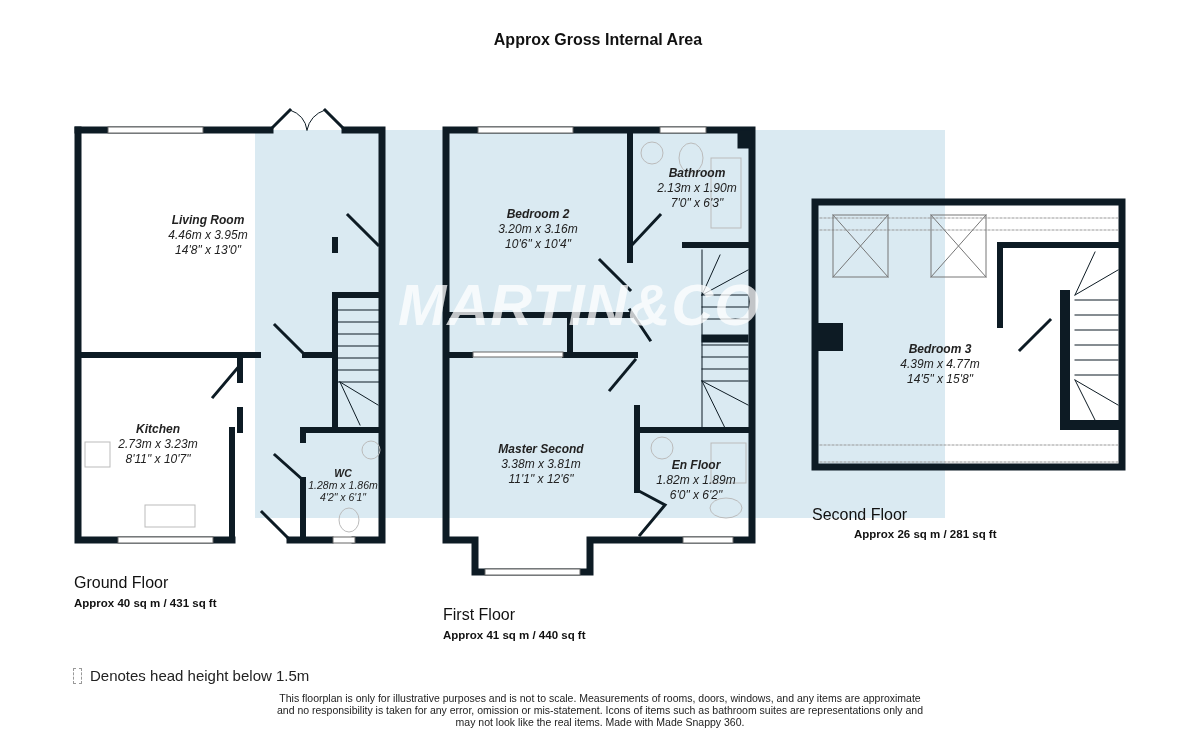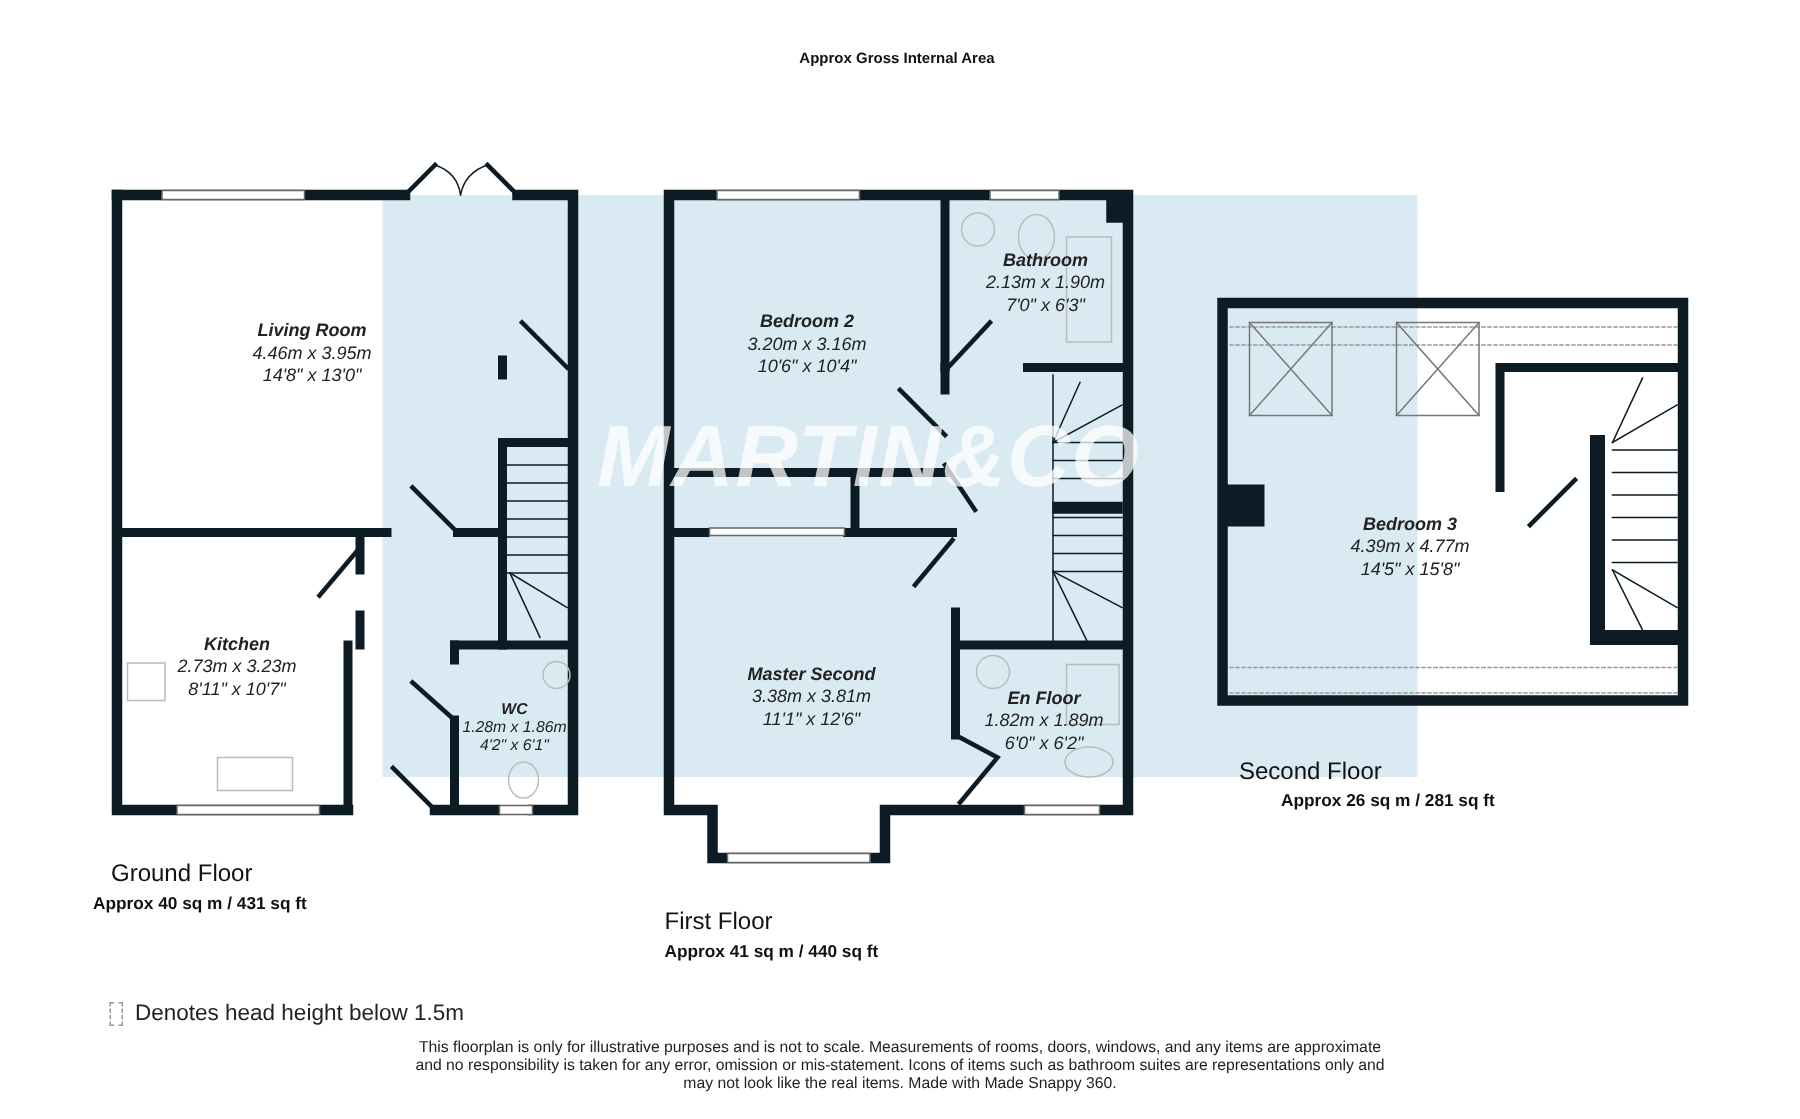--- a/index.html
+++ b/index.html
@@ -1,19 +1,19 @@
 <!DOCTYPE html>
 <html><head>
 <meta charset="utf-8">
 <style>
   html, body { margin:0; padding:0; background:#ffffff; }
   body { width:1200px; height:746px; position:relative; overflow:hidden;
          font-family:"Liberation Sans", sans-serif; color:#111; }
   .abs { position:absolute; }
-  .title { top:33px; left:0; width:1196px; text-align:center; font-weight:bold; font-size:10px; line-height:14px; }
+  .title { top:33px; left:0; width:1196px; text-align:center; font-weight:bold; font-size:16px; line-height:14px; }
   .plan-svg { position:absolute; left:0; top:0; }
   .room-label { position:absolute; text-align:center; font-size:12px; line-height:15px; color:#222; white-space:nowrap; transform:translateX(-50%);font-style:italic; }
   .room-label .name { font-weight:bold; display:block; }
   .room-label span { display:block; }
   .floor-name { position:absolute; font-size:16px; color:#111; }
   .floor-area { position:absolute; font-size:11.5px; font-weight:bold; color:#111; }
   .legend { position:absolute; left:73px; top:667px; font-size:15px; color:#222; display:flex; align-items:center; gap:8px; }
   .legend .box { width:7px; height:14px; border:1px dashed #999; }
   .disclaimer { position:absolute; top:692px; left:270px; width:660px; text-align:center; font-size:10.5px; line-height:12px; color:#222; }
   .watermark { position:absolute; left:398px; top:271px; font-size:58px; font-weight:bold; color:rgba(255,255,255,0.75); letter-spacing:1px;font-style:italic; }
@@ -203,26 +203,26 @@
   <span>6'0" x 6'2"</span>
 </div>
 
 <div class="room-label" style="left:940px; top:342px;">
   <span class="name">Bedroom 3</span>
   <span>4.39m x 4.77m</span>
   <span>14'5" x 15'8"</span>
 </div>
 
 <div class="floor-name" style="left:74px; top:574px;">Ground Floor</div>
-<div class="floor-area" style="left:62px; top:597px;text-align:right;">Approx 40 sq m / 431 sq ft</div>
+<div class="floor-area" style="left:74px; top:597px;text-align:right;">Approx 40 sq m / 431 sq ft</div>
 
 <div class="floor-name" style="left:443px; top:606px;">First Floor</div>
 <div class="floor-area" style="left:443px; top:629px;">Approx 41 sq m / 440 sq ft</div>
 
-<div class="floor-name" style="left:812px; top:506px;margin-left:14px;">Second Floor</div>
+<div class="floor-name" style="left:812px; top:506px;">Second Floor</div>
 <div class="floor-area" style="left:812px; top:528px;margin-left:42px;">Approx 26 sq m / 281 sq ft</div>
 
 <div class="legend">
   <span class="box"></span>
   <span>Denotes head height below 1.5m</span>
 </div>
 
 <div class="disclaimer">This floorplan is only for illustrative purposes and is not to scale. Measurements of rooms, doors, windows, and any items are approximate and no responsibility is taken for any error, omission or mis-statement. Icons of items such as bathroom suites are representations only and may not look like the real items. Made with Made Snappy 360.</div>
 
 </body></html>

